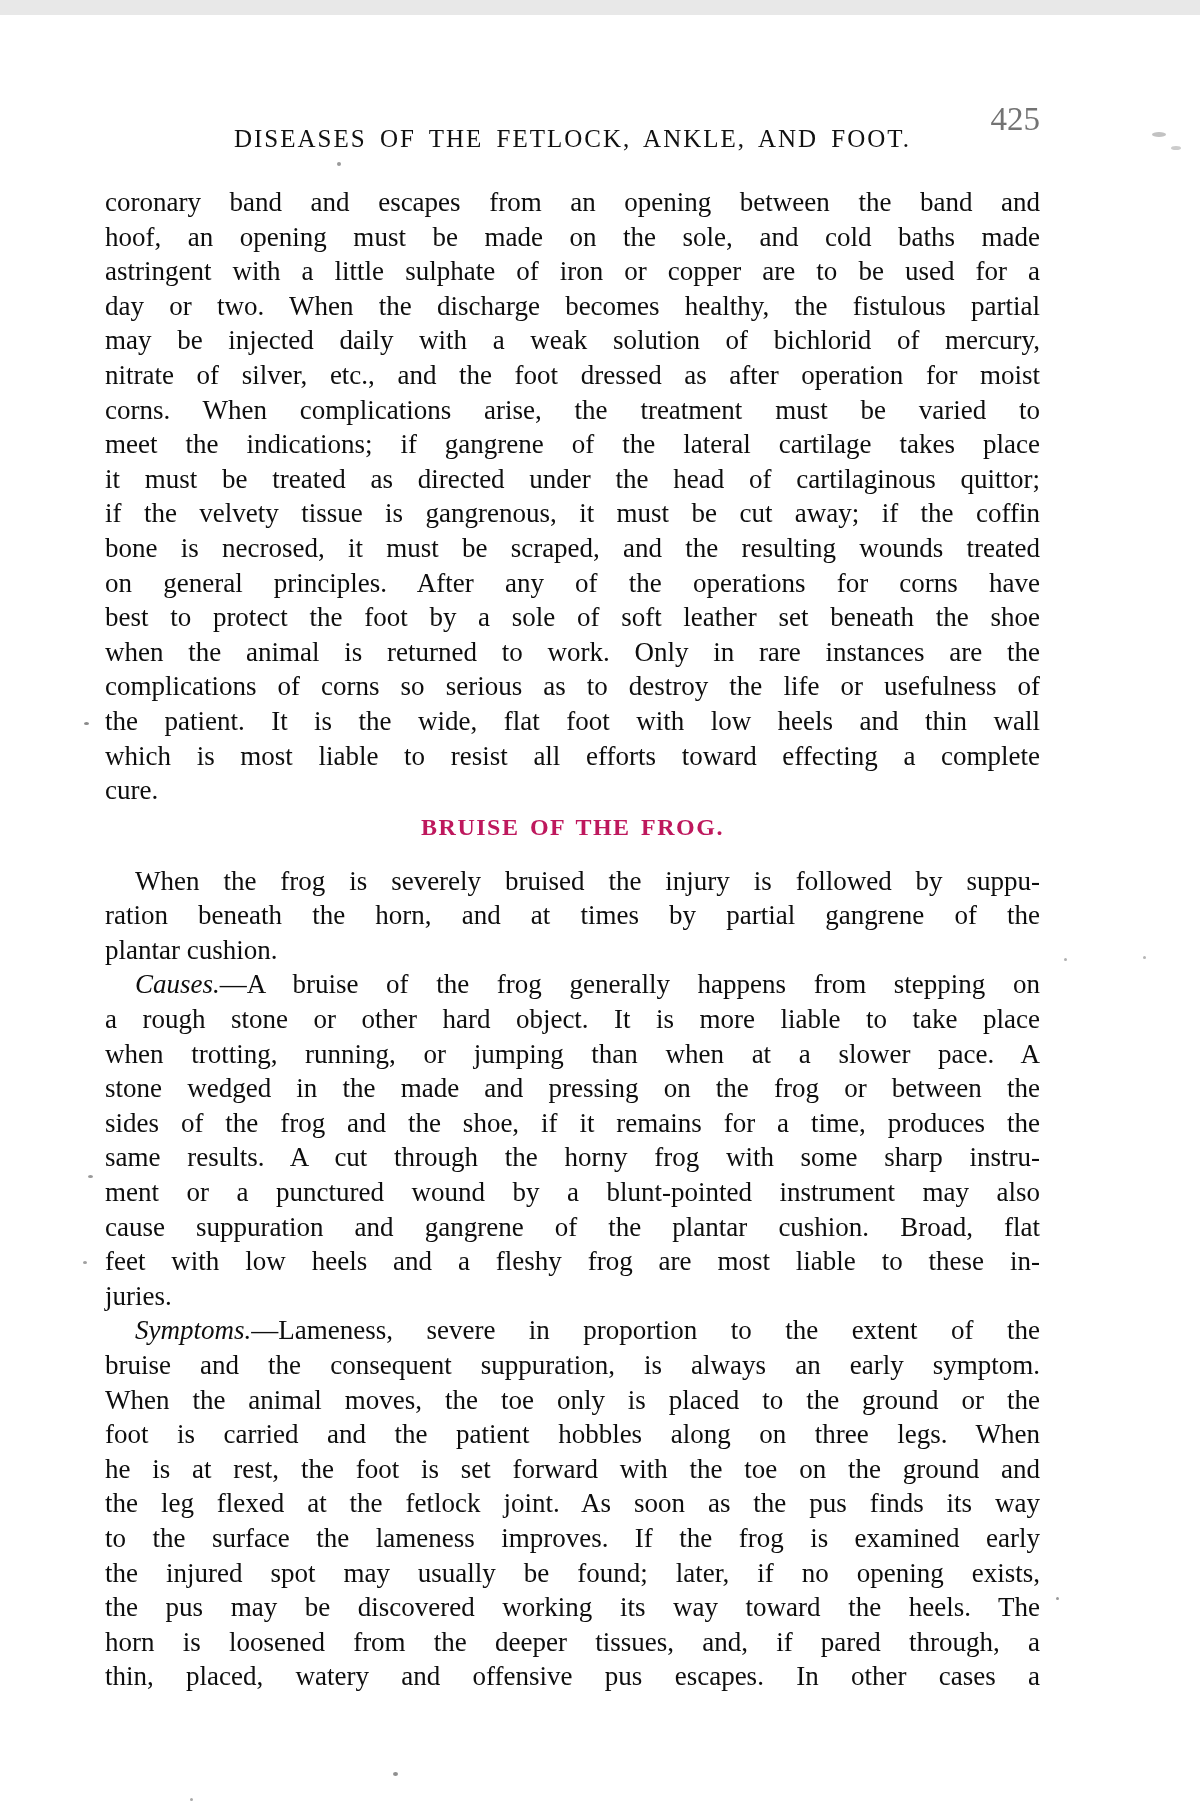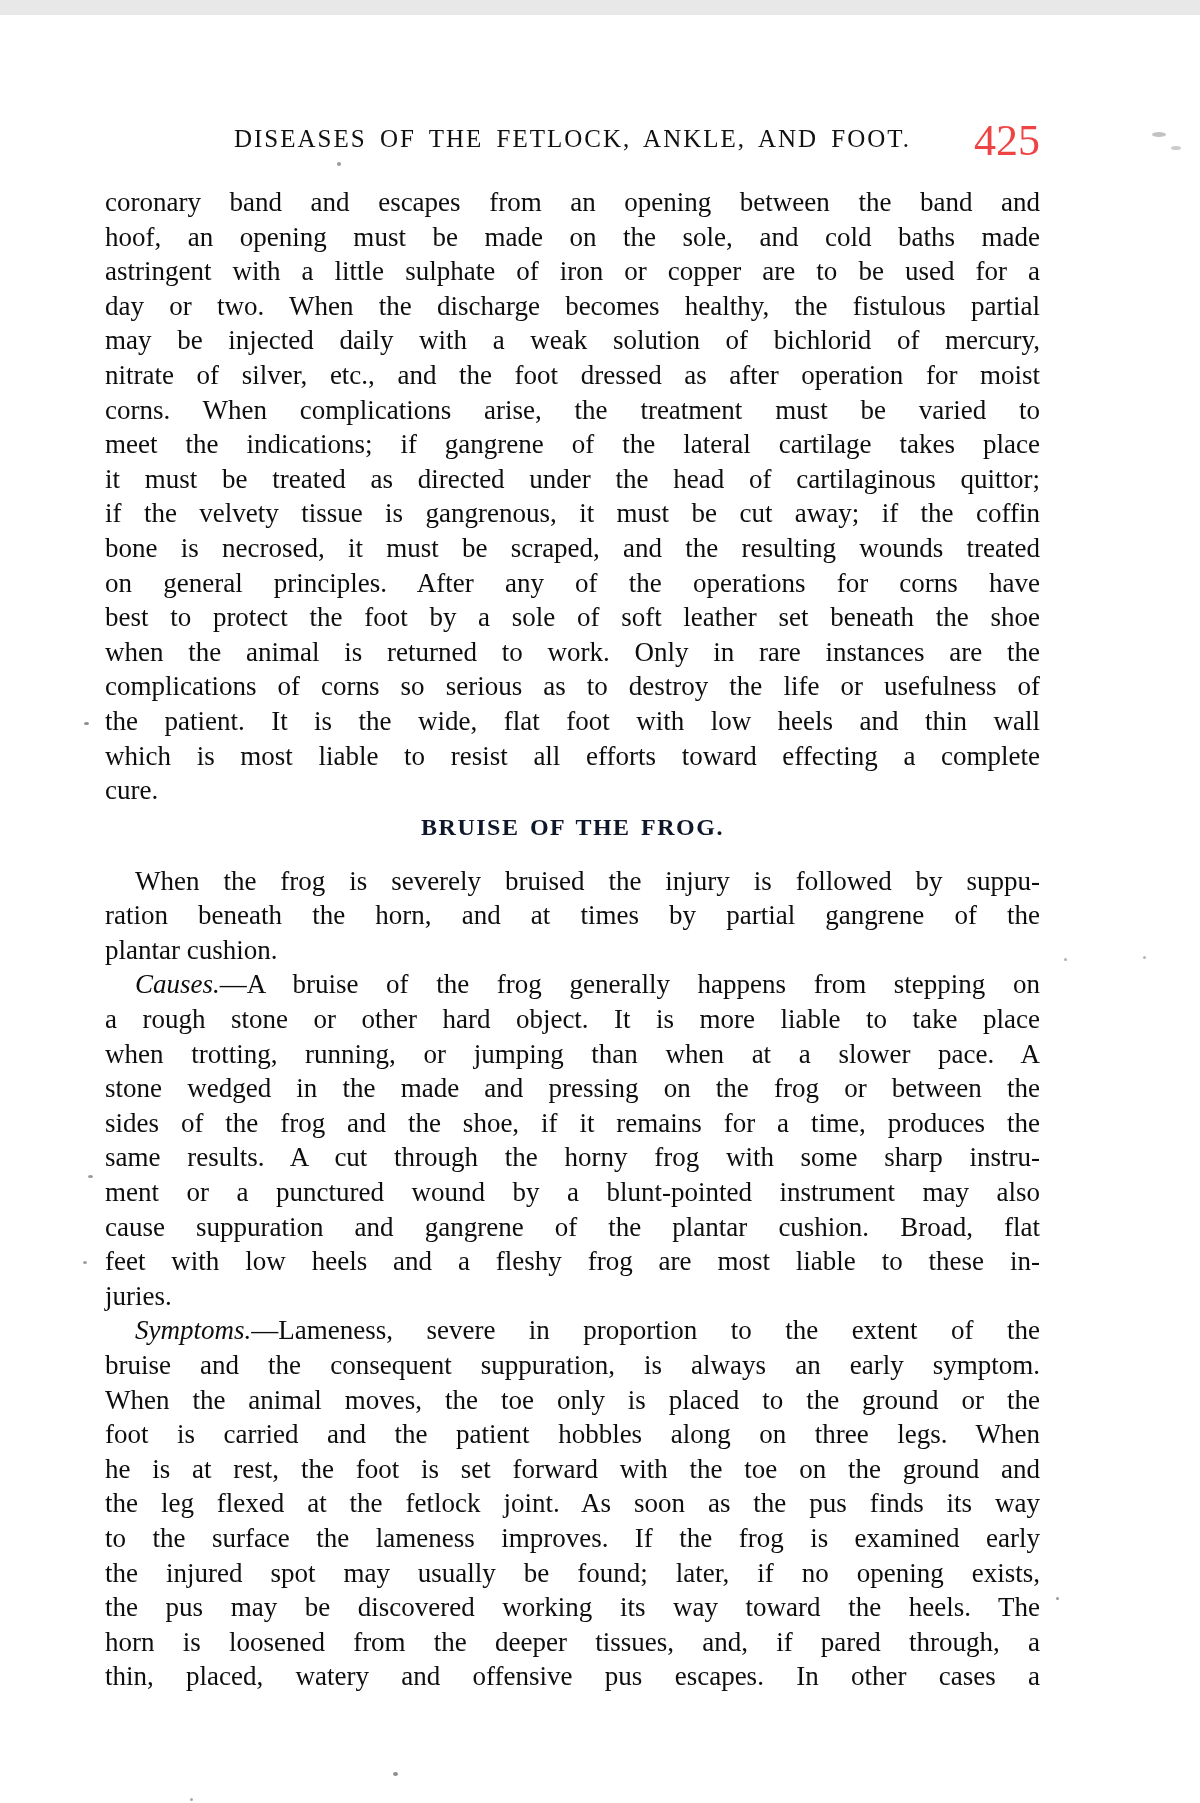--- a/index.html
+++ b/index.html
@@ -18,23 +18,23 @@
   }
   .rh-title{
     position:absolute;left:0;right:0;top:107px;
     text-align:center;
     font-size:25px;line-height:34px;
     letter-spacing:2px;word-spacing:5px;
     white-space:nowrap;
     color:#111;
   }
   .rh-page{
-    position:absolute;right:0;top:104px;
-    font-size:44px;line-height:1;
-    color:#ef4444;
+    position:absolute;right:0;top:88px;
+    font-size:33px;line-height:1;
+    color:#737373;
   }
   
   .text-block{
     position:absolute;left:105px;top:170px;width:935px;
     font-size:27px;line-height:34.6px;
   }
   .para{margin:0;padding:0;}
   .line{
     text-align:justify;
     text-align-last:justify;
@@ -44,21 +44,21 @@
   .line.end{text-align-last:left;}
   .line.first-indent{text-indent:30px;}
   .lead-italic{font-style:italic;}
   .section-heading{
     margin:2px 0 19px 0;
     font-size:24px;line-height:35px;
     font-weight:bold;
     text-align:center;
     letter-spacing:1.5px;
     word-spacing:3px;
-    color:#0f172a;
+    color:#be185d;
   }
   .speck{
     position:absolute;border-radius:50%;
   }
 </style>
 </head>
 <body>
 
 <div class="page">
 

